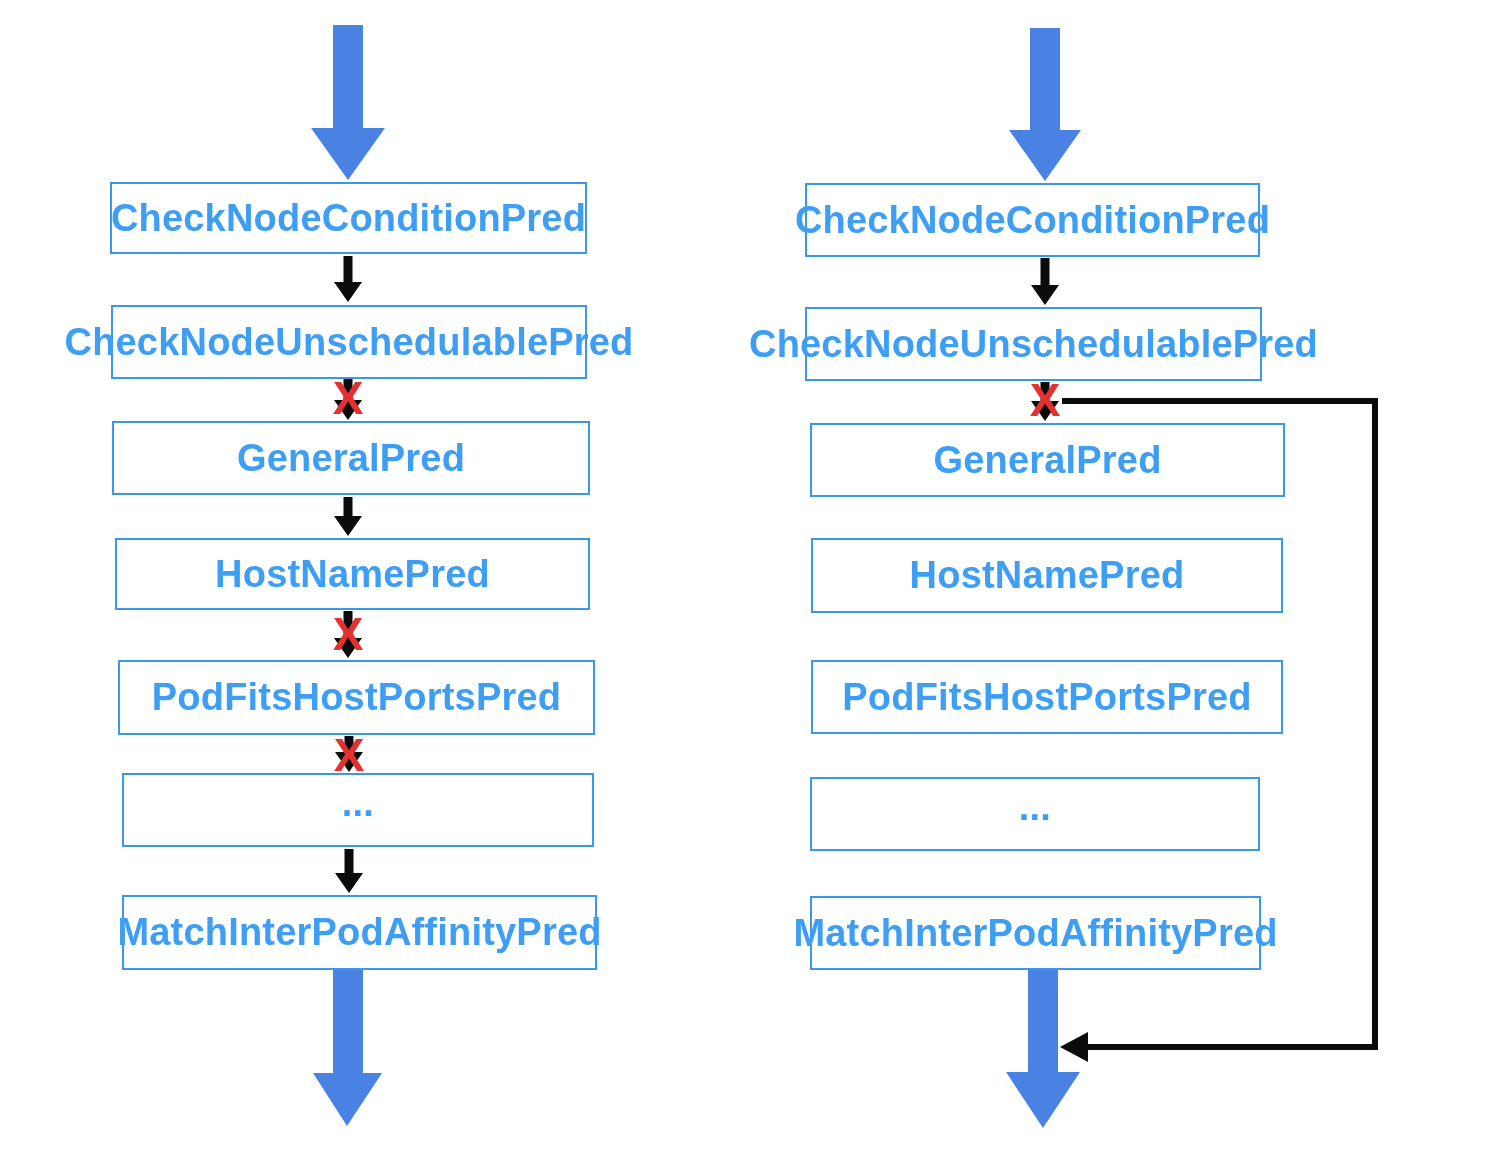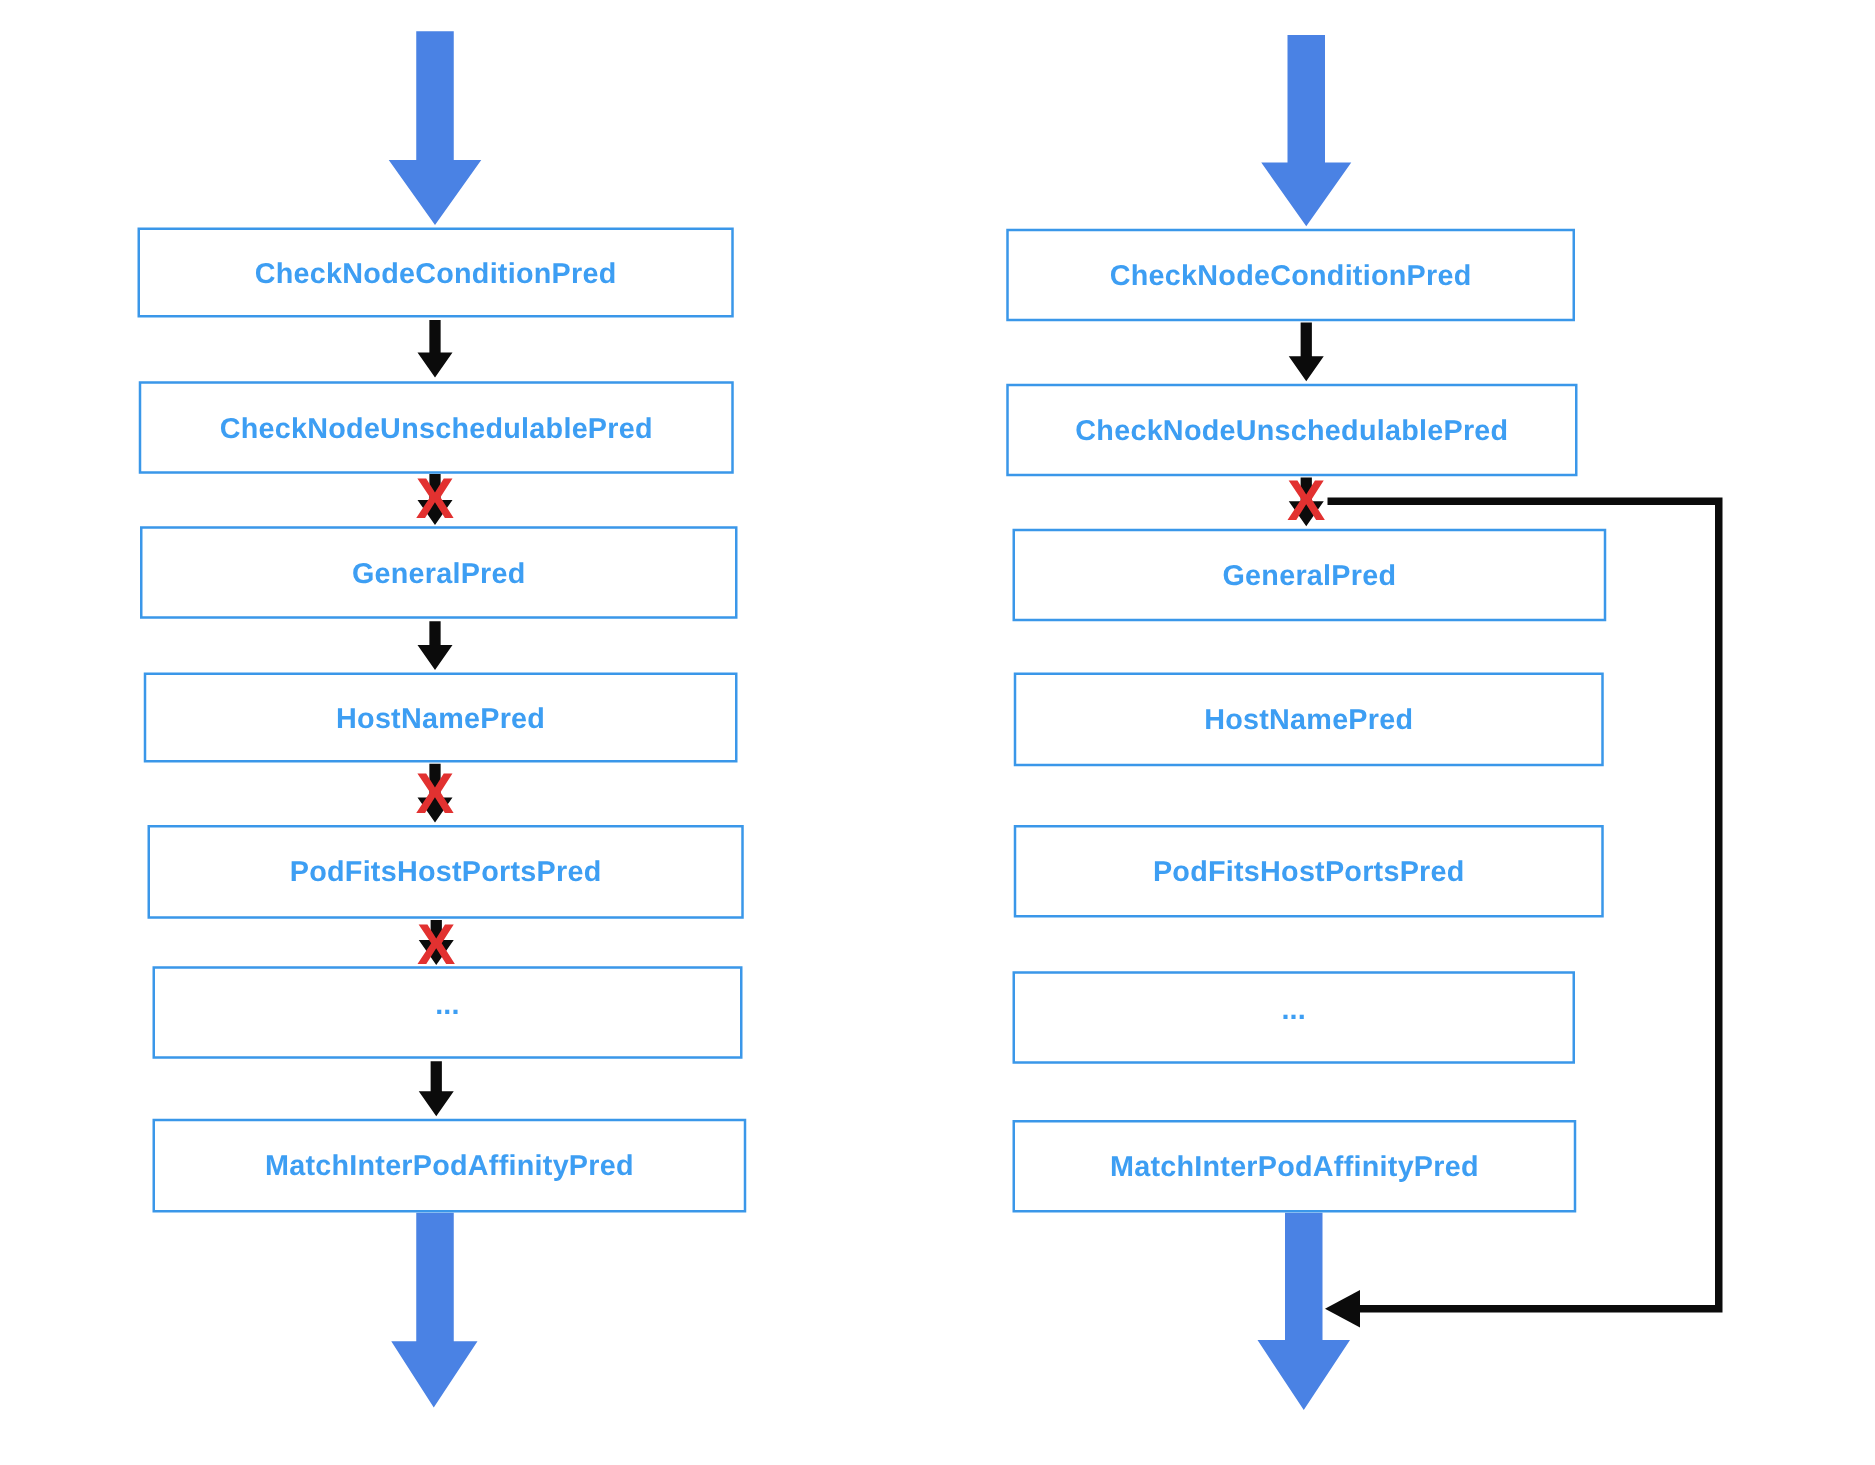--- a/index.html
+++ b/index.html
@@ -23,21 +23,21 @@
   }
   .node{
     position:absolute;
     box-sizing:border-box;
     border:2.5px solid var(--box-border,#3a97e9);
     background:#ffffff;
     display:flex;align-items:center;justify-content:center;
   }
   .node .lbl{
     color:var(--label-blue,#3d9ef3);
-    font-weight:700;font-size:23px;
+    font-weight:700;font-size:38px;
     letter-spacing:0.2px;
     white-space:nowrap;
   }
   .node .lbl.ellipsis{transform:translateY(-7px);}
 </style>
 </head>
 <body>
 
 <div class="stage">
 

